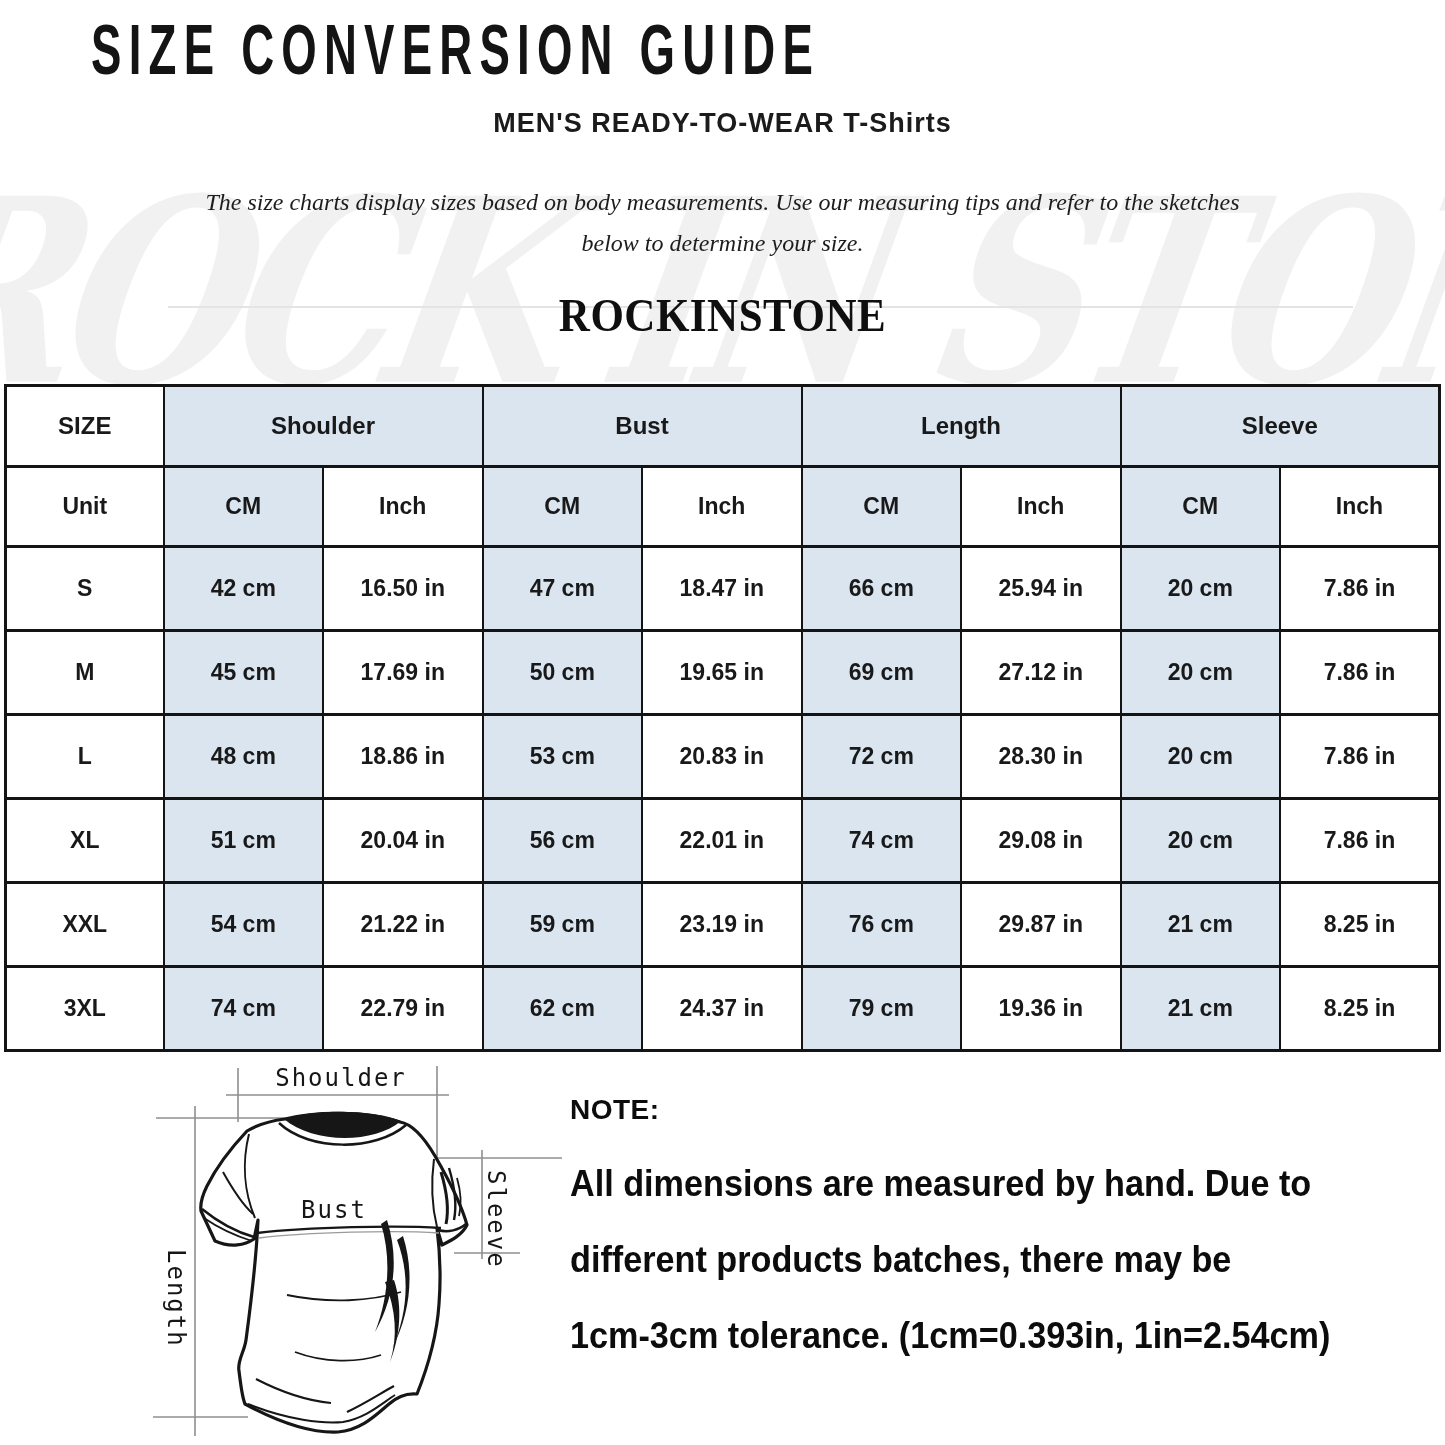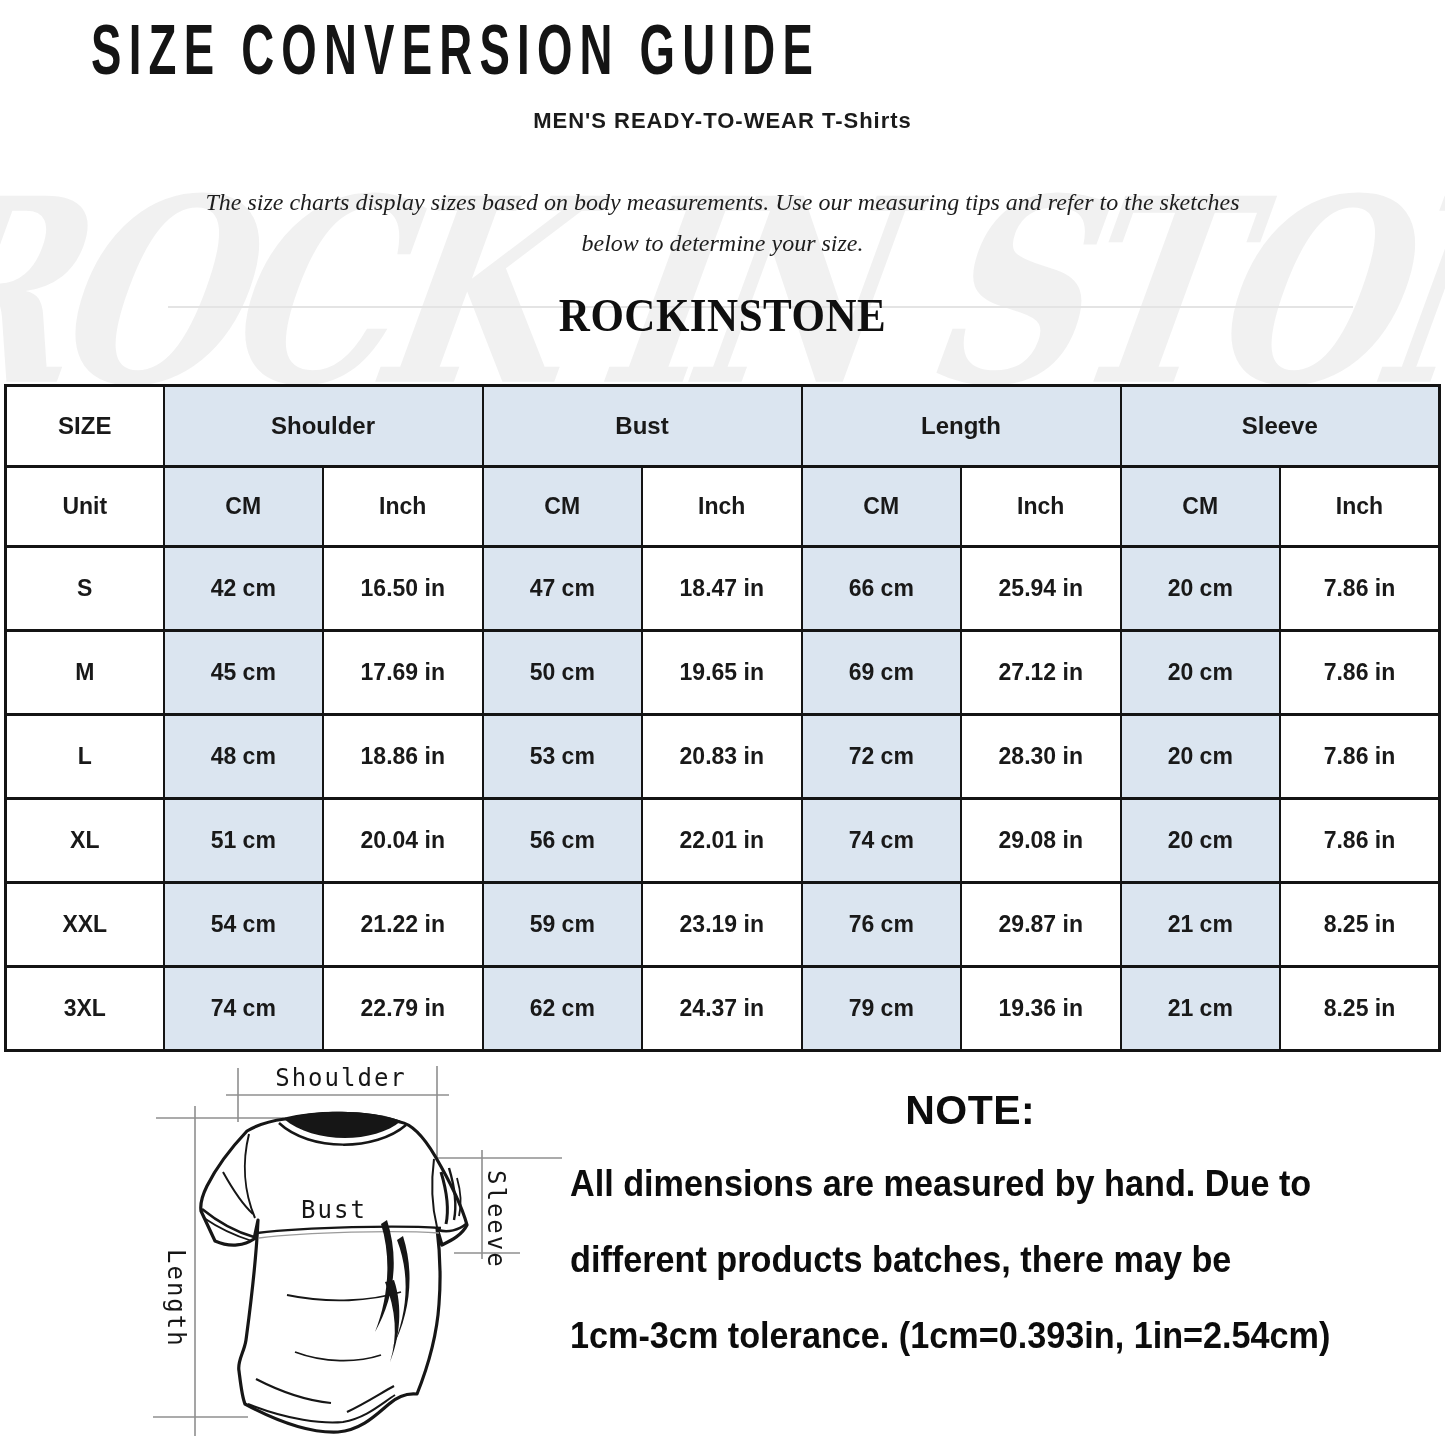--- a/index.html
+++ b/index.html
@@ -16,21 +16,21 @@
     user-select:none;pointer-events:none;
   }
   
   .title{position:absolute;top:8px;left:0;width:100%;z-index:1;margin:0;}
   .title-inner{
     display:inline-block;font-weight:700;font-size:57px;letter-spacing:9px;white-space:nowrap;
     transform:scale(0.80,1.24);transform-origin:center top;color:#141414;
   }
   .subtitle{
     position:absolute;top:108px;left:0;width:100%;text-align:center;z-index:1;margin:0;
-    font-size:22px;font-weight:700;letter-spacing:1px;color:#1b1b1b;
+    font-size:27px;font-weight:700;letter-spacing:1px;color:#1b1b1b;
   }
   .desc{
     position:absolute;top:182px;left:0;width:100%;text-align:center;z-index:1;margin:0;
     font-family:"Liberation Serif",serif;font-style:italic;font-size:24px;
     line-height:41px;color:#1d1d1d;
   }
   .brand-rule{position:absolute;top:306px;left:168px;width:1185px;height:2px;background:#e4e4e4;z-index:0;}
   .brand{position:absolute;top:288px;left:0;width:100%;text-align:center;z-index:1;margin:0;}
   .brand-inner{
     display:inline-block;font-family:"Liberation Serif",serif;font-weight:700;
@@ -50,21 +50,21 @@
   tr.r-group{height:81px;} tr.r-group th{font-size:24px;}
   tr.r-unit{height:80px;}
   tr.r-data{height:84px;}
   .b{background:var(--hl,#dbe5f0);}
   .w{background:#ffffff;}
   
   .diagram{position:absolute;left:138px;top:1052px;z-index:1;}
   .diagram text{font-family:"DejaVu Sans Mono",monospace;fill:#161616;font-size:24px;letter-spacing:2px;}
   
   .note{position:absolute;left:570px;top:1082px;z-index:1;color:#0c0c0c;}
-  .note-heading{font-size:41px;font-weight:700;line-height:56px;letter-spacing:0.5px;text-align:center;}
+  .note-heading{font-size:28px;font-weight:700;line-height:56px;letter-spacing:0.5px;}
   .note-lines{margin-top:8px;}
   .note-line{
     font-size:36px;font-weight:700;line-height:76px;white-space:nowrap;
     transform:scaleX(0.95);transform-origin:left center;
   }
 </style>
 </head>
 <body>
 
 <div class="page">

